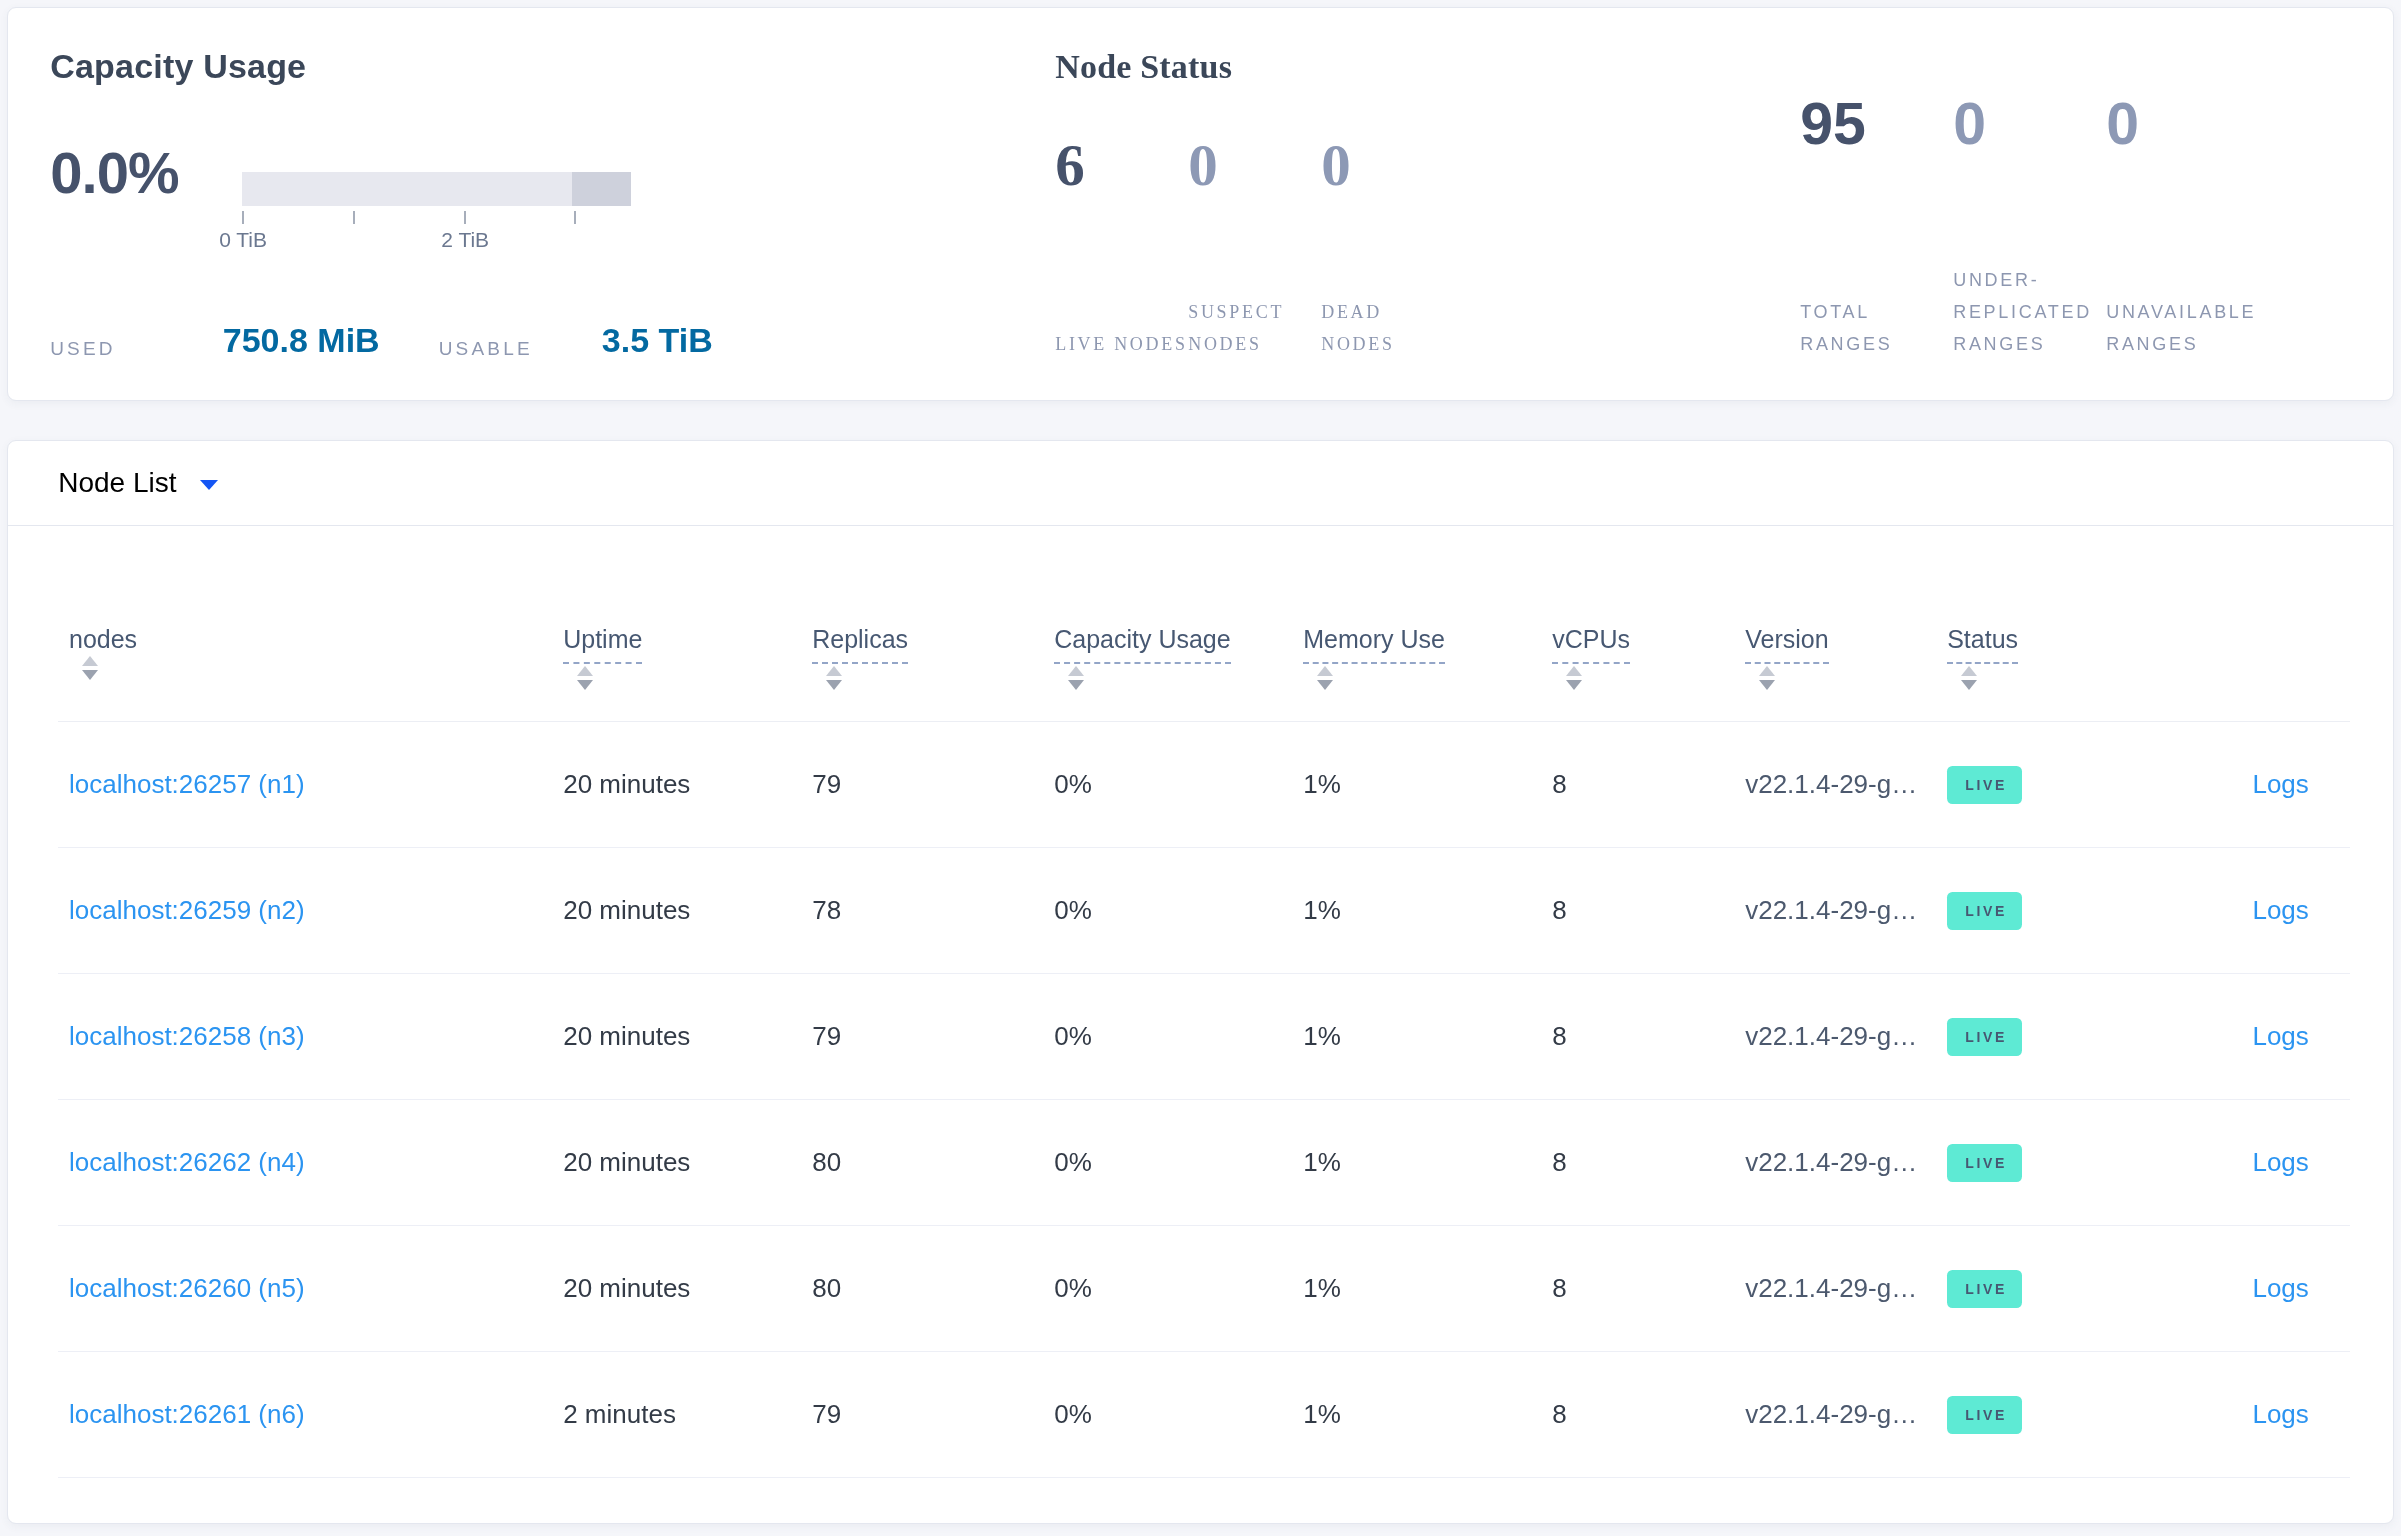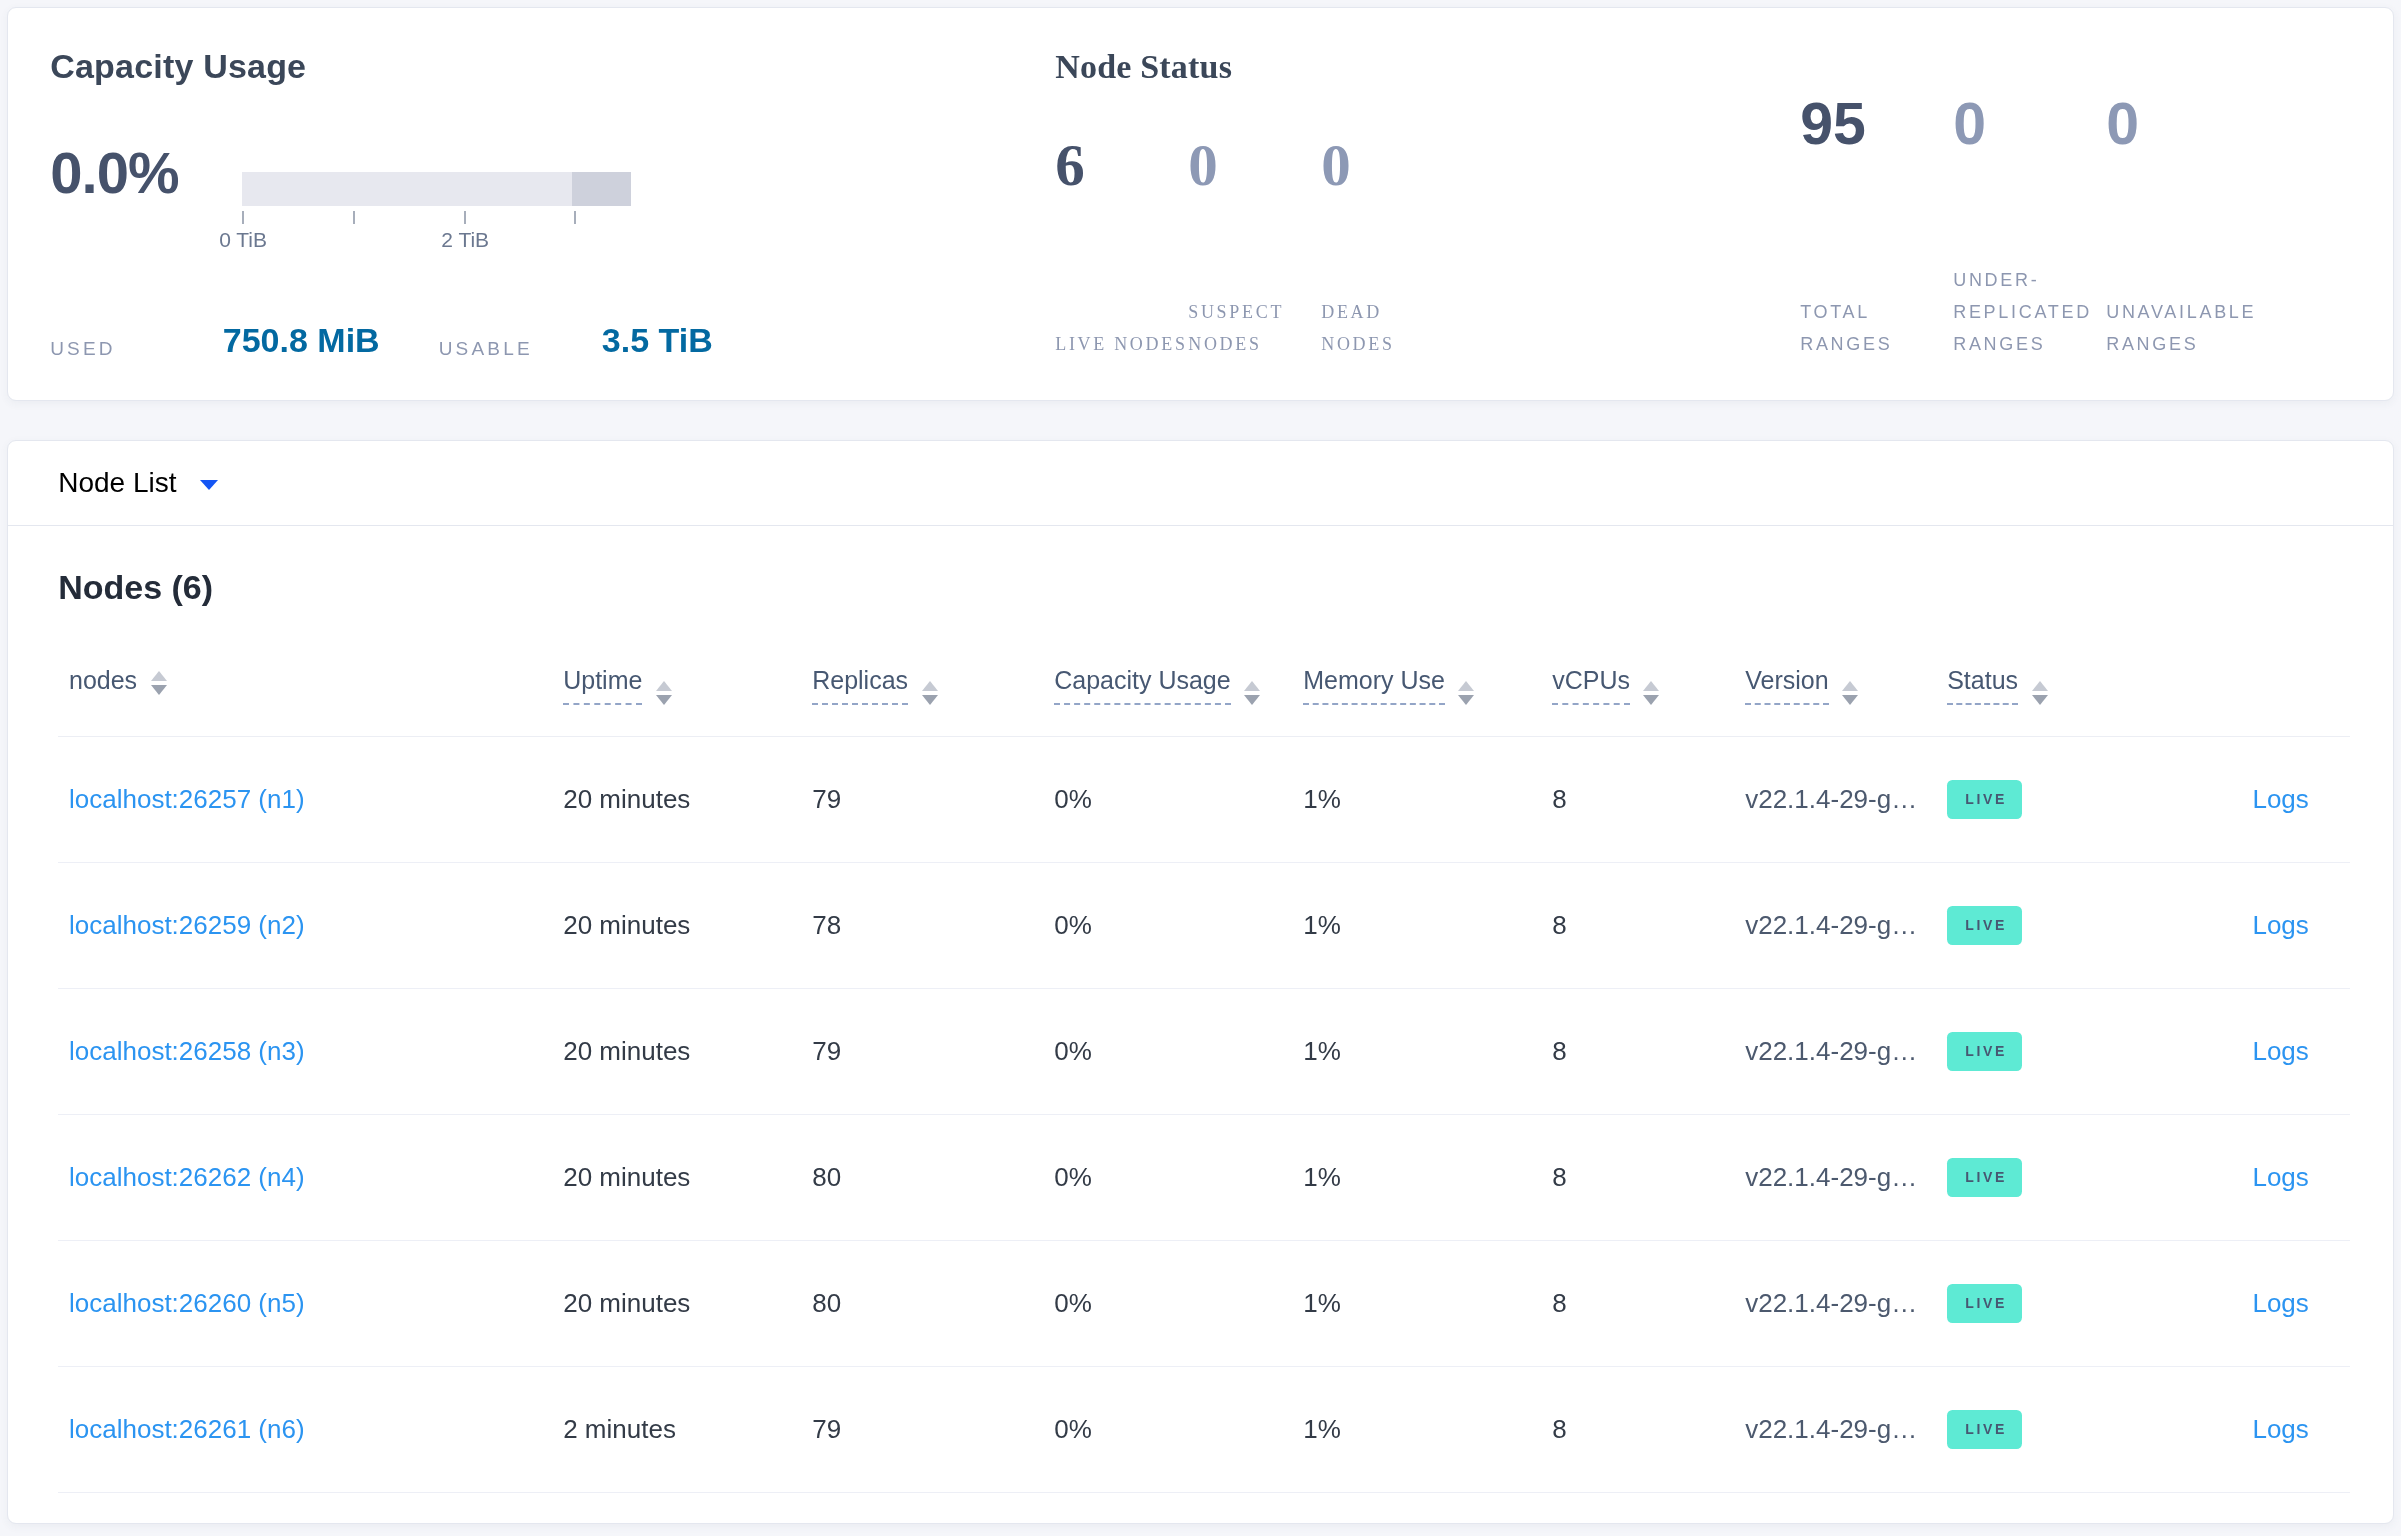--- a/index.html
+++ b/index.html
@@ -83,21 +83,21 @@
     border-top:10.8px solid #1455f4;
   }
   .table-area { padding:41px 43px 0 50px; }
   .tbl-title { font-size:34px; font-weight:700; color:#242c39; line-height:41px; }
 
   .thead {
     display:flex; align-items:flex-start;
     padding-top:58px; padding-bottom:31px;
     border-bottom:1.8px solid #eceef4;
   }
-  .th { display:flex; align-items:flex-end; }
+  .th { display:flex; align-items:flex-start;flex-direction:column; }
   .th-label {
     font-size:25px; color:#475872; font-weight:400; line-height:29px;
   }
   .th-label.u { border-bottom:2.7px dashed #93a5c7; padding-bottom:8px; }
   .sort-icon { display:inline-flex; flex-direction:column; margin-left:13.5px; margin-top:1.8px; }
   .sort-icon .up {
     width:0; height:0;
     border-left:8px solid transparent; border-right:8px solid transparent;
     border-bottom:10px solid #c6cad3;
   }
@@ -196,21 +196,20 @@
 </div>
 
 <div class="card main-card">
 
   <div class="selector-bar">
     <span class="sel-label">Node List</span>
     <span class="caret"></span>
   </div>
 
   <div class="table-area">
-    <h2 class="tbl-title">Nodes (6)</h2>
 
     <div class="thead">
       <div class="th col-nodes">
         <span class="th-label">nodes</span>
         <span class="sort-icon">
             <span class="up"></span>
             <span class="down"></span>
           </span>
       </div>
       <div class="th col-uptime">

